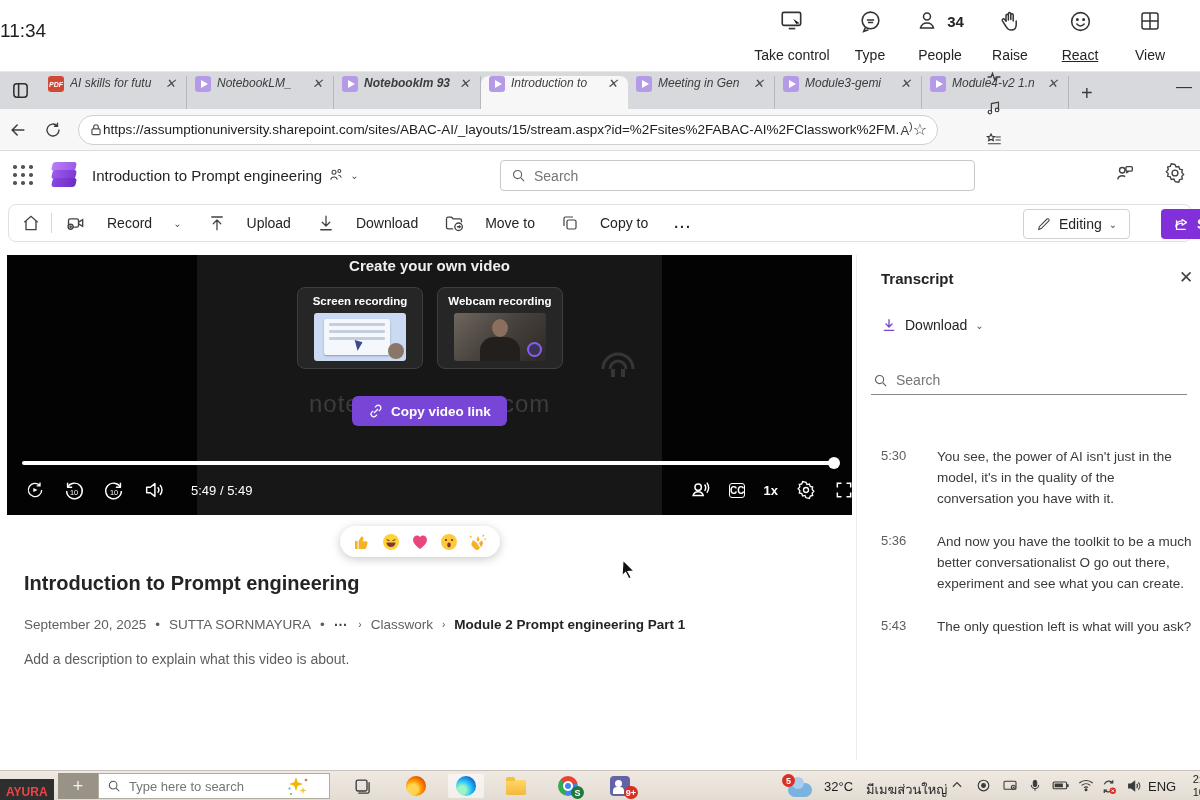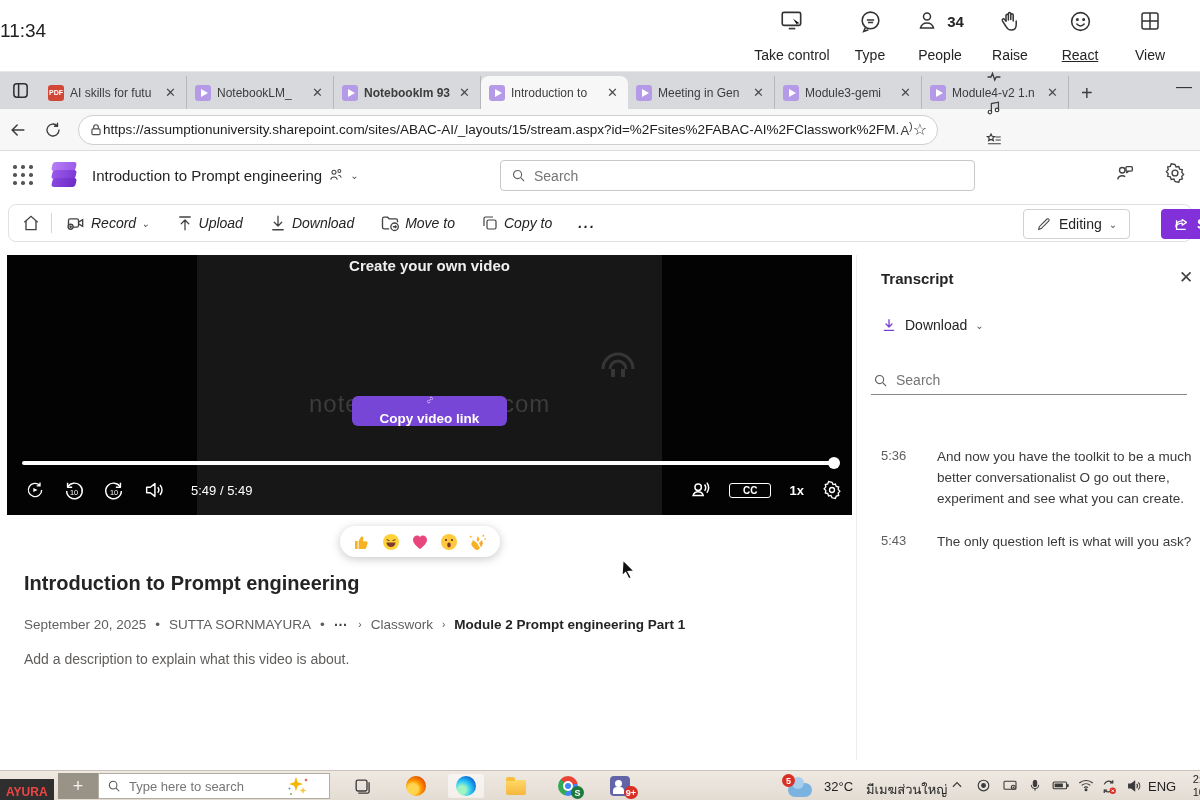--- a/index.html
+++ b/index.html
@@ -12,22 +12,22 @@
   .teams-bar{position:absolute;left:0;top:0;width:1200px;height:72px;background:#fff;border-bottom:1px solid #e8e8e8;}
   .meeting-timer{position:absolute;left:0px;top:20px;font-size:19px;color:#1f1f1f;}
   .tb-btn{position:absolute;top:6px;width:76px;text-align:center;cursor:default;}
   .tb-btn .ic{height:30px;display:flex;align-items:center;justify-content:center;}
   .tb-btn .lbl{font-size:14px;color:#242424;margin-top:11px;}
   .tb-badge{font-size:15px;font-weight:700;color:#242424;margin-left:4px;}
 
   
   .tabstrip{position:absolute;left:0;top:72px;width:1200px;height:37px;background:#d7d9dd;display:flex;align-items:flex-end;}
   .ts-left{width:40px;display:flex;align-items:center;justify-content:center;height:37px;}
-  .tab{width:147px;height:33px;display:flex;align-items:center;padding:0 8px;font-size:12px;color:#3c3c3c;
-    border-right:1px solid #b5b7bb;position:relative;}
+  .tab{width:147px;height:33px;display:flex;align-items:flex-start;padding:0 8px;font-size:12px;color:#3c3c3c;
+    border-right:1px solid #b5b7bb;position:relative;font-style:italic;}
   .tab.active{background:#f7f7f7;border-radius:8px 8px 0 0;border-right:none;z-index:2;}
   .tab .fav{width:16px;height:16px;flex:0 0 16px;margin-right:6px;border-radius:3px;display:flex;align-items:center;justify-content:center;}
   .fav.video{background:#b59ae8;}
   .fav.video::after{content:"";display:block;width:0;height:0;border-left:7px solid #fff;border-top:4px solid transparent;border-bottom:4px solid transparent;margin-left:2px;}
   .fav.pdf{background:#d14836;color:#fff;font-size:7px;font-weight:700;display:flex;align-items:center;justify-content:center;}
   .tab .t-title{flex:1;white-space:nowrap;overflow:hidden;}
   .tab .t-close{font-size:13px;color:#4a4a4a;padding:0 2px;cursor:default;}
   .newtab{font-size:20px;color:#3c3c3c;padding:0 12px 4px;}
   .win-min{position:absolute;right:8px;top:6px;font-size:16px;color:#333;}
 
@@ -54,21 +54,21 @@
   .stream-logo i:nth-child(3){top:16px;background:linear-gradient(90deg,#8a48e0,#6d2cc4);}
   .sp-title{font-size:15px;color:#242424;display:flex;align-items:center;gap:6px;}
   .sp-search{position:absolute;left:500px;top:8px;width:475px;height:31px;border:1px solid #c8c8c8;border-radius:4px;
     display:flex;align-items:center;padding:0 10px;gap:8px;background:#fff;}
   .sp-search input{border:none;outline:none;font-size:14px;flex:1;color:#242424;background:transparent;font-family:"Liberation Sans",sans-serif;}
   .sp-right{position:absolute;right:14px;top:10px;display:flex;gap:28px;color:#424242;}
 
   
   .cmdbar{position:absolute;left:8px;top:204px;width:1184px;height:38px;border:1px solid #e1e1e1;border-radius:8px;
     background:#fff;display:flex;align-items:center;padding:0 12px;font-size:14px;color:#242424;}
-  .cmd-item{display:flex;align-items:center;gap:5px;margin-right:26px;cursor:default;font-style:italic;}
+  .cmd-item{display:flex;align-items:center;gap:21px;margin-right:26px;cursor:default;}
   .cmd-div{width:1px;height:20px;background:#d6d6d6;margin:0 14px 0 2px;}
   .chev{font-size:10px;color:#555;}
   .editing-btn{position:absolute;left:1014px;top:4px;height:30px;display:flex;align-items:center;gap:7px;
     border:1px solid #d1d1d1;border-radius:4px;padding:0 12px;background:#fff;font-size:14px;}
   .share-btn{position:absolute;left:1152px;top:4px;height:30px;width:110px;display:flex;align-items:center;gap:7px;
     border-radius:4px;padding:0 12px;background:#8230d9;color:#fff;font-size:14px;font-weight:600;}
 
   
   .player{position:absolute;left:7px;top:255px;width:845px;height:260px;background:#030303;}
   .player-center{position:absolute;left:190px;top:0;width:465px;height:260px;background:#171717;}
@@ -79,21 +79,21 @@
   .thumb-screen{background:#c9daf2;}
   .thumb-screen .win{position:absolute;left:10px;top:6px;width:66px;height:36px;background:#f4f7fb;border-radius:2px;box-shadow:0 1px 2px rgba(0,0,0,.3);}
   .thumb-screen .win i{display:block;height:3px;background:#c3cede;margin:4px 5px 0;border-radius:1px;}
   .thumb-screen .cur{position:absolute;left:42px;top:26px;width:0;height:0;border-left:7px solid #3b4a8f;border-top:4px solid transparent;border-bottom:7px solid transparent;transform:rotate(-15deg);}
   .thumb-screen .pip{position:absolute;right:2px;bottom:2px;width:16px;height:16px;border-radius:50%;background:#8a7668;}
   .thumb-cam{background:linear-gradient(135deg,#6e665f 0%,#4a443f 45%,#2c2825 100%);}
   .thumb-cam .body{position:absolute;left:26px;bottom:-6px;width:40px;height:30px;border-radius:14px 14px 0 0;background:#221f1d;}
   .thumb-cam .head{position:absolute;left:38px;top:6px;width:16px;height:18px;border-radius:50%;background:#8a6f5e;}
   .thumb-cam .ring{position:absolute;right:4px;bottom:4px;width:15px;height:15px;border-radius:50%;border:2px solid #8a5cf5;background:#3a3556;}
   .copy-link-btn{position:absolute;left:155px;top:141px;width:155px;height:30px;border-radius:6px;background:#7746d6;color:#fff;
-    font-size:13.5px;font-weight:700;display:flex;align-items:center;justify-content:center;gap:7px;flex-direction:column;}
+    font-size:13.5px;font-weight:700;display:flex;align-items:center;justify-content:center;gap:7px;}
   .wm{position:absolute;color:#3c3c3c;font-size:24px;letter-spacing:1px;}
   .wm-logo{position:absolute;left:398px;top:88px;opacity:.85;}
   .progress{position:absolute;left:15px;top:206px;width:812px;height:4px;background:#fff;border-radius:2px;}
   .progress .knob{position:absolute;right:-6px;top:-4px;width:12px;height:12px;border-radius:50%;background:#fff;}
   .pctrl{position:absolute;top:224px;color:#fff;display:flex;align-items:center;}
   .pctrl-left{left:18px;gap:18px;}
   .pctrl-right{left:682px;gap:18px;}
   .ptime{font-size:13px;color:#fff;margin-left:8px;}
   .pspeed{font-size:13px;font-weight:700;}
 
@@ -442,20 +442,40 @@
           <path d="M5 6v13h13"></path>
         </svg>
       <span>Share</span>
     </div>
   </div>
 
   <div class="player">
     <div class="player-center">
       <div class="pc-head">Create your own video</div>
 
+      <div class="rec-card" style="left:100px;">
+        <div class="rc-lbl">Screen recording</div>
+        <div class="rc-thumb thumb-screen">
+          <div class="win">
+              <i></i>
+              <i></i>
+              <i></i>
+            </div>
+            <div class="cur"></div>
+            <div class="pip"></div>
+        </div>
+      </div>
+      <div class="rec-card" style="left:240px;">
+        <div class="rc-lbl">Webcam recording</div>
+        <div class="rc-thumb thumb-cam">
+          <div class="body"></div>
+            <div class="head"></div>
+            <div class="ring"></div>
+        </div>
+      </div>
 
       <span class="wm" style="left:112px;top:135px;">note</span>
       <span class="wm" style="left:305px;top:135px;">com</span>
       <span class="wm-logo">
         <svg width="46" height="36" viewBox="0 0 46 36" fill="none" stroke="#3c3c3c" stroke-width="3">
           <path d="M8 26a15 15 0 0130 0"></path>
             <path d="M15 26a8 8 0 0116 0"></path>
             <path d="M18 26v8M28 26v8" stroke-width="4"></path>
         </svg>
       </span>
@@ -505,21 +525,21 @@
     </div>
 
     <div class="pctrl pctrl-right">
       <span>
         <svg width="22" height="22" viewBox="0 0 24 24" fill="none" stroke="#fff" stroke-width="1.6">
             <circle cx="10" cy="9" r="3.5"></circle>
             <path d="M4.5 18c.8-2.6 2.9-4 5.5-4s4.7 1.4 5.5 4z"></path>
             <path d="M17 6a6 6 0 010 7M19.5 4a9.5 9.5 0 010 11"></path>
           </svg>
       </span>
-      <span style="border:1.6px solid #fff;border-radius:3px;font-size:10px;font-weight:700;padding:1px 13px;">CC</span>
+      <span style="border:1.6px solid #fff;border-radius:3px;font-size:10px;font-weight:700;padding:1px 0;">CC</span>
       <span class="pspeed">1x</span>
       <span>
         <svg width="20" height="20" viewBox="0 0 24 24" fill="none" stroke="#fff" stroke-width="1.6">
             <circle cx="12" cy="12" r="3"></circle>
             <path d="M12 2.8l1.2 2.7 2.9-.6 1 2.8 2.9.7-.6 2.9 2 2.2-2 2.2.6 2.9-2.9.7-1 2.8-2.9-.6L12 21.2l-1.2-2.7-2.9.6-1-2.8-2.9-.7.6-2.9-2-2.2 2-2.2-.6-2.9 2.9-.7 1-2.8 2.9.6z"></path>
           </svg>
       </span>
       <span>
         <svg width="20" height="20" viewBox="0 0 24 24" fill="none" stroke="#fff" stroke-width="1.8">
             <path d="M4 9V4h5M15 4h5v5M20 15v5h-5M9 20H4v-5"></path>
@@ -543,20 +563,24 @@
     <div class="tr-search">
       <svg width="15" height="15" viewBox="0 0 24 24" fill="none" stroke="#605e5c" stroke-width="1.8">
           <circle cx="10.5" cy="10.5" r="6.5"></circle>
           <path d="M15.5 15.5L21 21"></path>
         </svg>
       <input placeholder="Search" style="">
     </div>
 
     <div class="tr-list">
       <div class="clip-frags"><span></span><span></span><span></span><span></span></div>
+      <div class="tr-entry">
+        <div class="tr-time">5:30</div>
+        <div class="tr-text">You see, the power of AI isn't just in the model, it's in the quality of the conversation you have with it.</div>
+      </div>
       <div class="tr-entry">
         <div class="tr-time">5:36</div>
         <div class="tr-text">And now you have the toolkit to be a much better conversationalist O go out there, experiment and see what you can create.</div>
       </div>
       <div class="tr-entry">
         <div class="tr-time">5:43</div>
         <div class="tr-text">The only question left is what will you ask?</div>
       </div>
     </div>
   </div>

